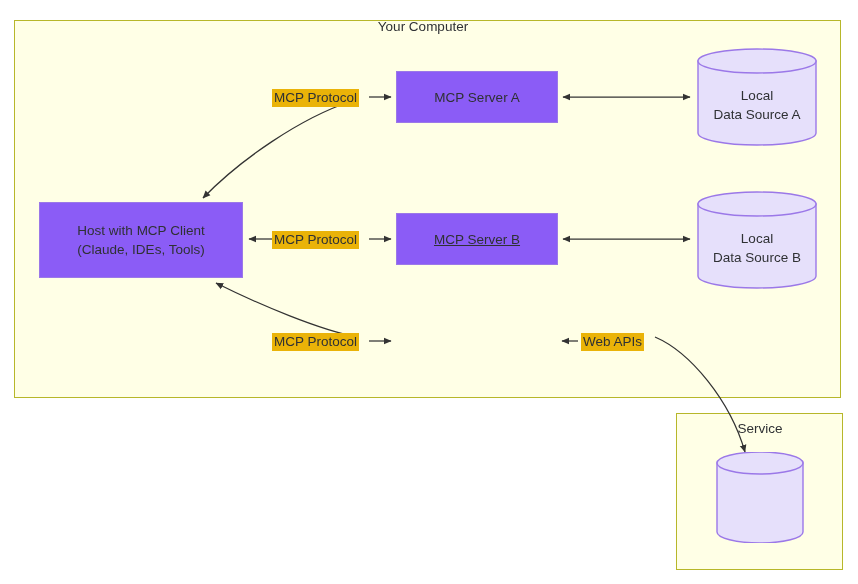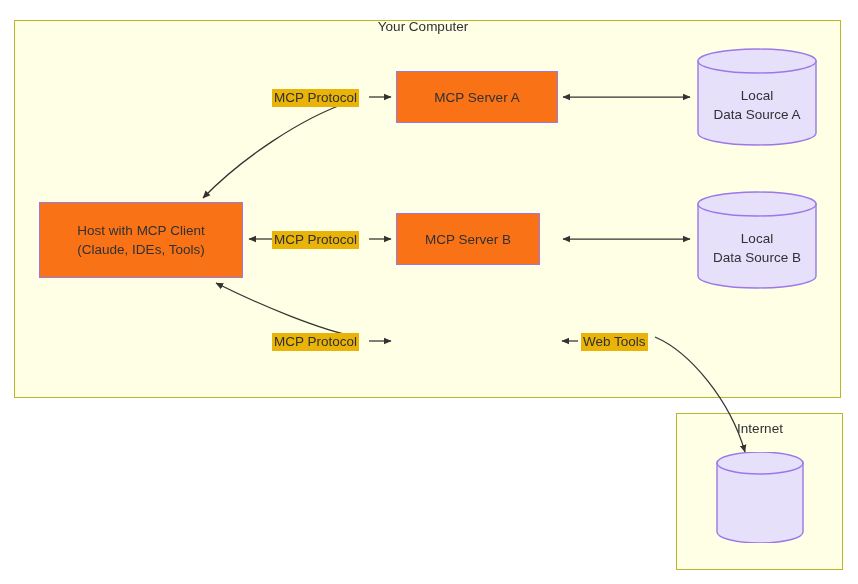--- a/index.html
+++ b/index.html
@@ -40,21 +40,21 @@
     font-size: 13.5px;
     color: #2f3134;
     white-space: nowrap;
     text-align: center;
     line-height: 16px;
   }
 
   
   .node-box {
     position: absolute;
-    background: #f97316;
+    background: #8b5cf6;
     border: 1.4px solid #9b78e8;
     box-sizing: border-box;
     display: flex;
     align-items: center;
     justify-content: center;
     font-size: 13.5px;
     color: #2f3134;
     text-align: center;
     line-height: 19px;
     white-space: pre-line;
@@ -89,21 +89,21 @@
 </style>
 </head>
 <body>
 
 <div id="canvas">
 
   <div class="group-box" style="left:14px; top:20px; width:827px; height:378px;"></div>
   <div class="group-title" style="left:338px; top:19px; width:170px;">Your Computer</div>
 
   <div class="group-box" style="left:676px; top:413px; width:167px; height:157px;"></div>
-  <div class="group-title" style="left:700px; top:421px; width:120px;">Internet</div>
+  <div class="group-title" style="left:700px; top:421px; width:120px;">Service</div>
 
   <svg class="svg-layer" viewBox="0 0 858 584" xmlns="http://www.w3.org/2000/svg">
     <defs>
       <marker id="arrEnd" viewBox="0 0 10 10" refX="9.2" refY="5" markerWidth="6.2" markerHeight="6.2" orient="auto-start-reverse">
         <path d="M 0 0.6 L 10 5 L 0 9.4 z" fill="#333333"></path>
       </marker>
       <marker id="arrStart" viewBox="0 0 10 10" refX="9.2" refY="5" markerWidth="6.2" markerHeight="6.2" orient="auto-start-reverse">
         <path d="M 0 0.6 L 10 5 L 0 9.4 z" fill="#333333"></path>
       </marker>
     </defs>
@@ -144,21 +144,21 @@
     <g>
       <path d="M 655,337 C 690,352 730,400 745,452" fill="none" stroke="#333333" stroke-width="1.25" marker-end="url(#arrEnd)"></path>
     </g>
   </svg>
 
   <div class="node-box" style="left:39px; top:202px; width:204px; height:76px;text-align:right;">Host with MCP Client
 (Claude, IDEs, Tools)</div>
 
   <div class="node-box" style="left:396px; top:71px; width:162px; height:52px;">MCP Server A</div>
 
-  <div class="node-box" style="left:396px; top:213px; width:144px; height:52px;">MCP Server B</div>
+  <div class="node-box" style="left:396px; top:213px; width:162px; height:52px;text-decoration:underline;">MCP Server B</div>
 
 
   <div class="cyl" style="left:697px; top:48px; width:120px; height:98px;">
     <svg width="120" height="98" viewBox="0 0 120 98" xmlns="http://www.w3.org/2000/svg">
       <path d="M 1,13 L 1,85 A 59,12 0 0 0 119,85 L 119,13 Z" fill="#e6e0fb" stroke="#9b78e8" stroke-width="1.4"></path>
       <ellipse cx="60" cy="13" rx="59" ry="12" fill="#e6e0fb" stroke="#9b78e8" stroke-width="1.4"></ellipse>
     </svg>
     <div class="cyl-label" style="top:38px;">Local
 Data Source A</div>
   </div>
@@ -178,15 +178,15 @@
       <ellipse cx="44" cy="11" rx="43" ry="11" fill="#e6e0fb" stroke="#9b78e8" stroke-width="1.4"></ellipse>
     </svg>
   </div>
 
   <div class="edge-label" style="left:272px; top:89px;">MCP Protocol</div>
 
   <div class="edge-label" style="left:272px; top:231px;">MCP Protocol</div>
 
   <div class="edge-label" style="left:272px; top:333px;">MCP Protocol</div>
 
-  <div class="edge-label" style="left:581px; top:333px;">Web Tools</div>
+  <div class="edge-label" style="left:581px; top:333px;">Web APIs</div>
 
 </div>
 
 </body></html>

